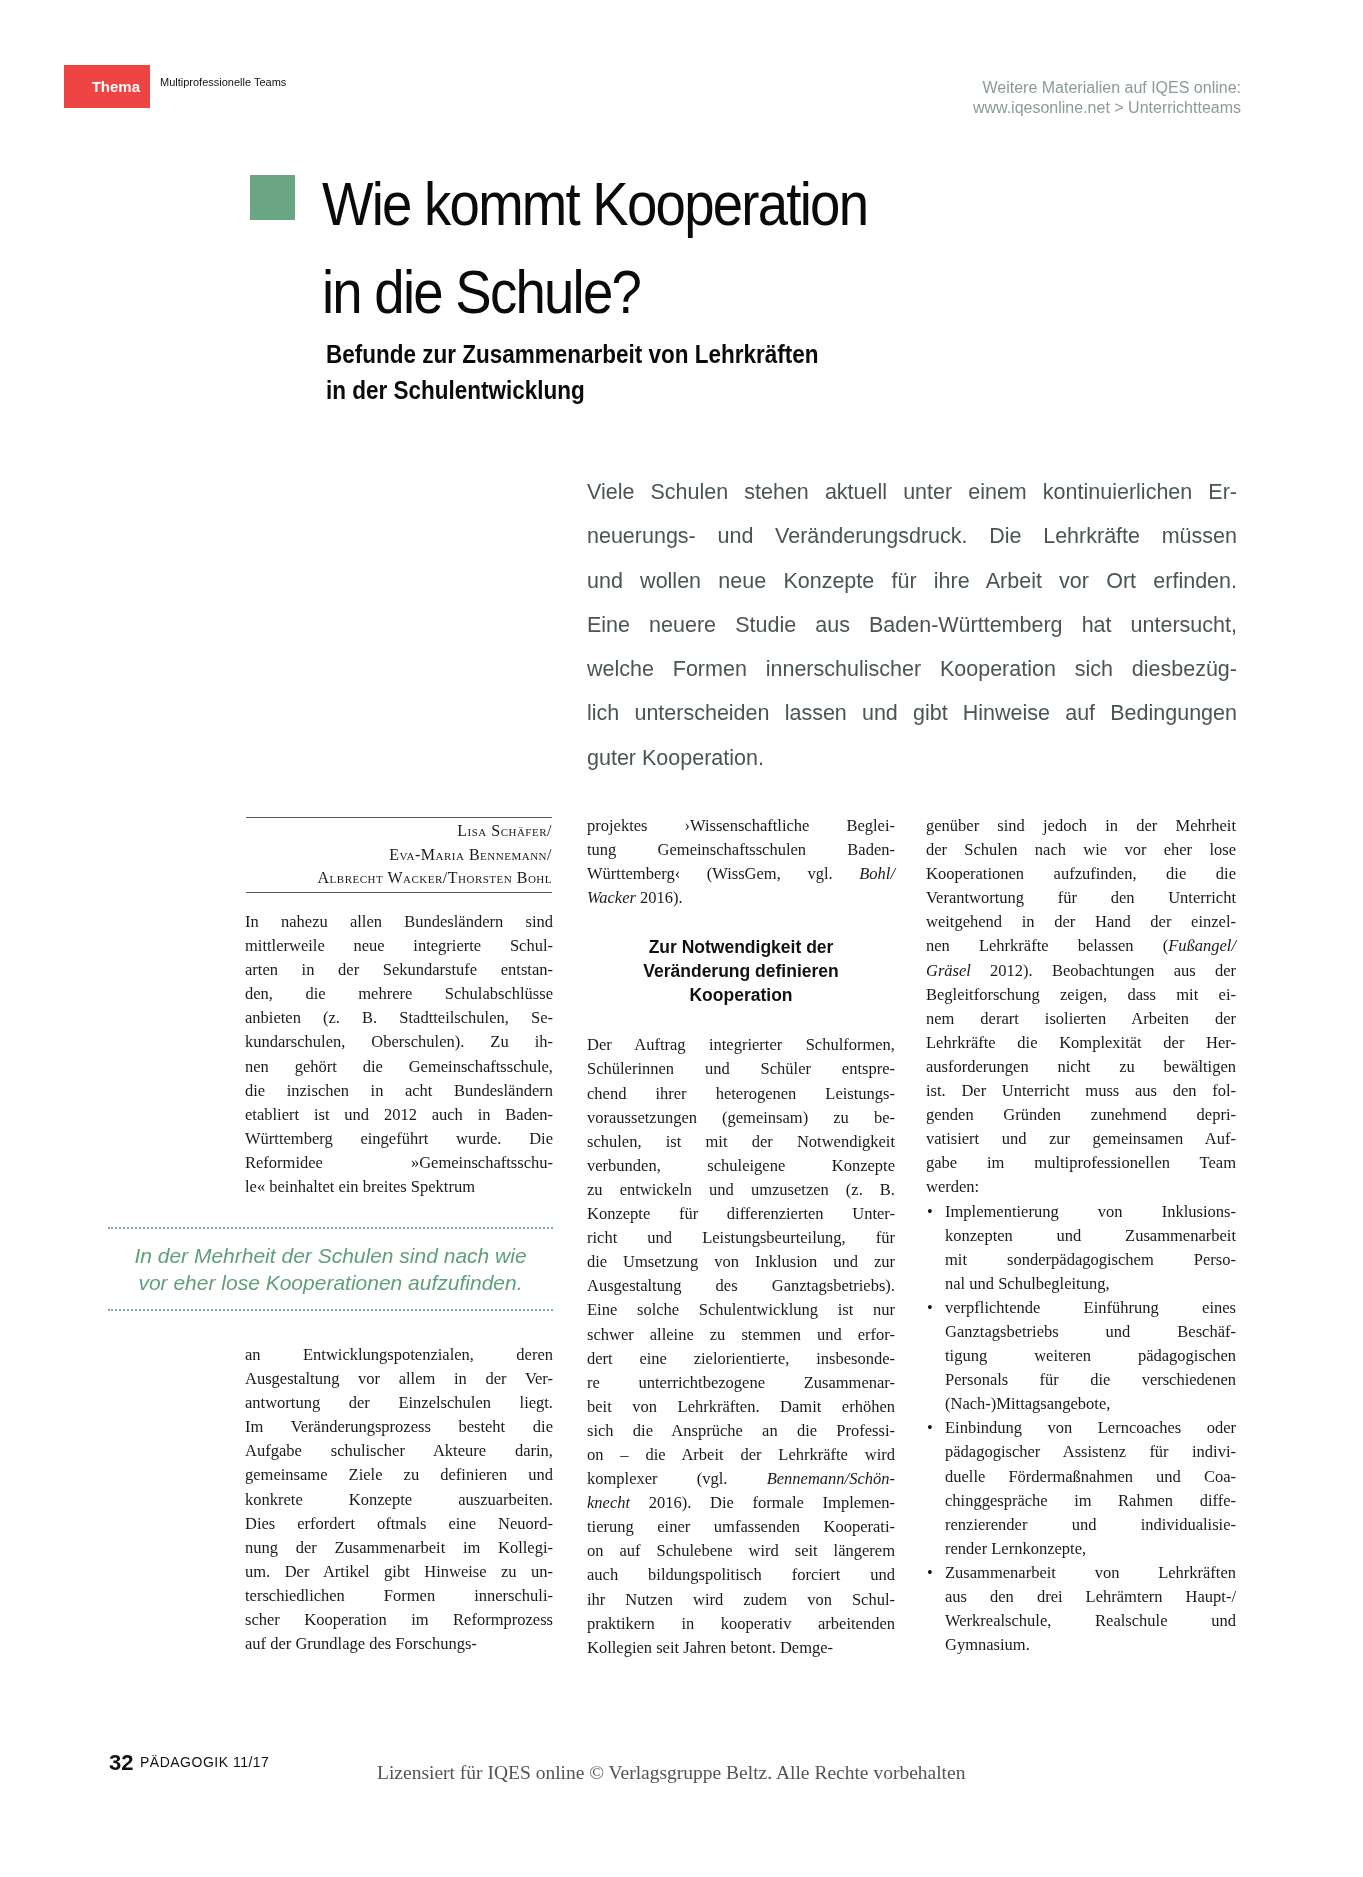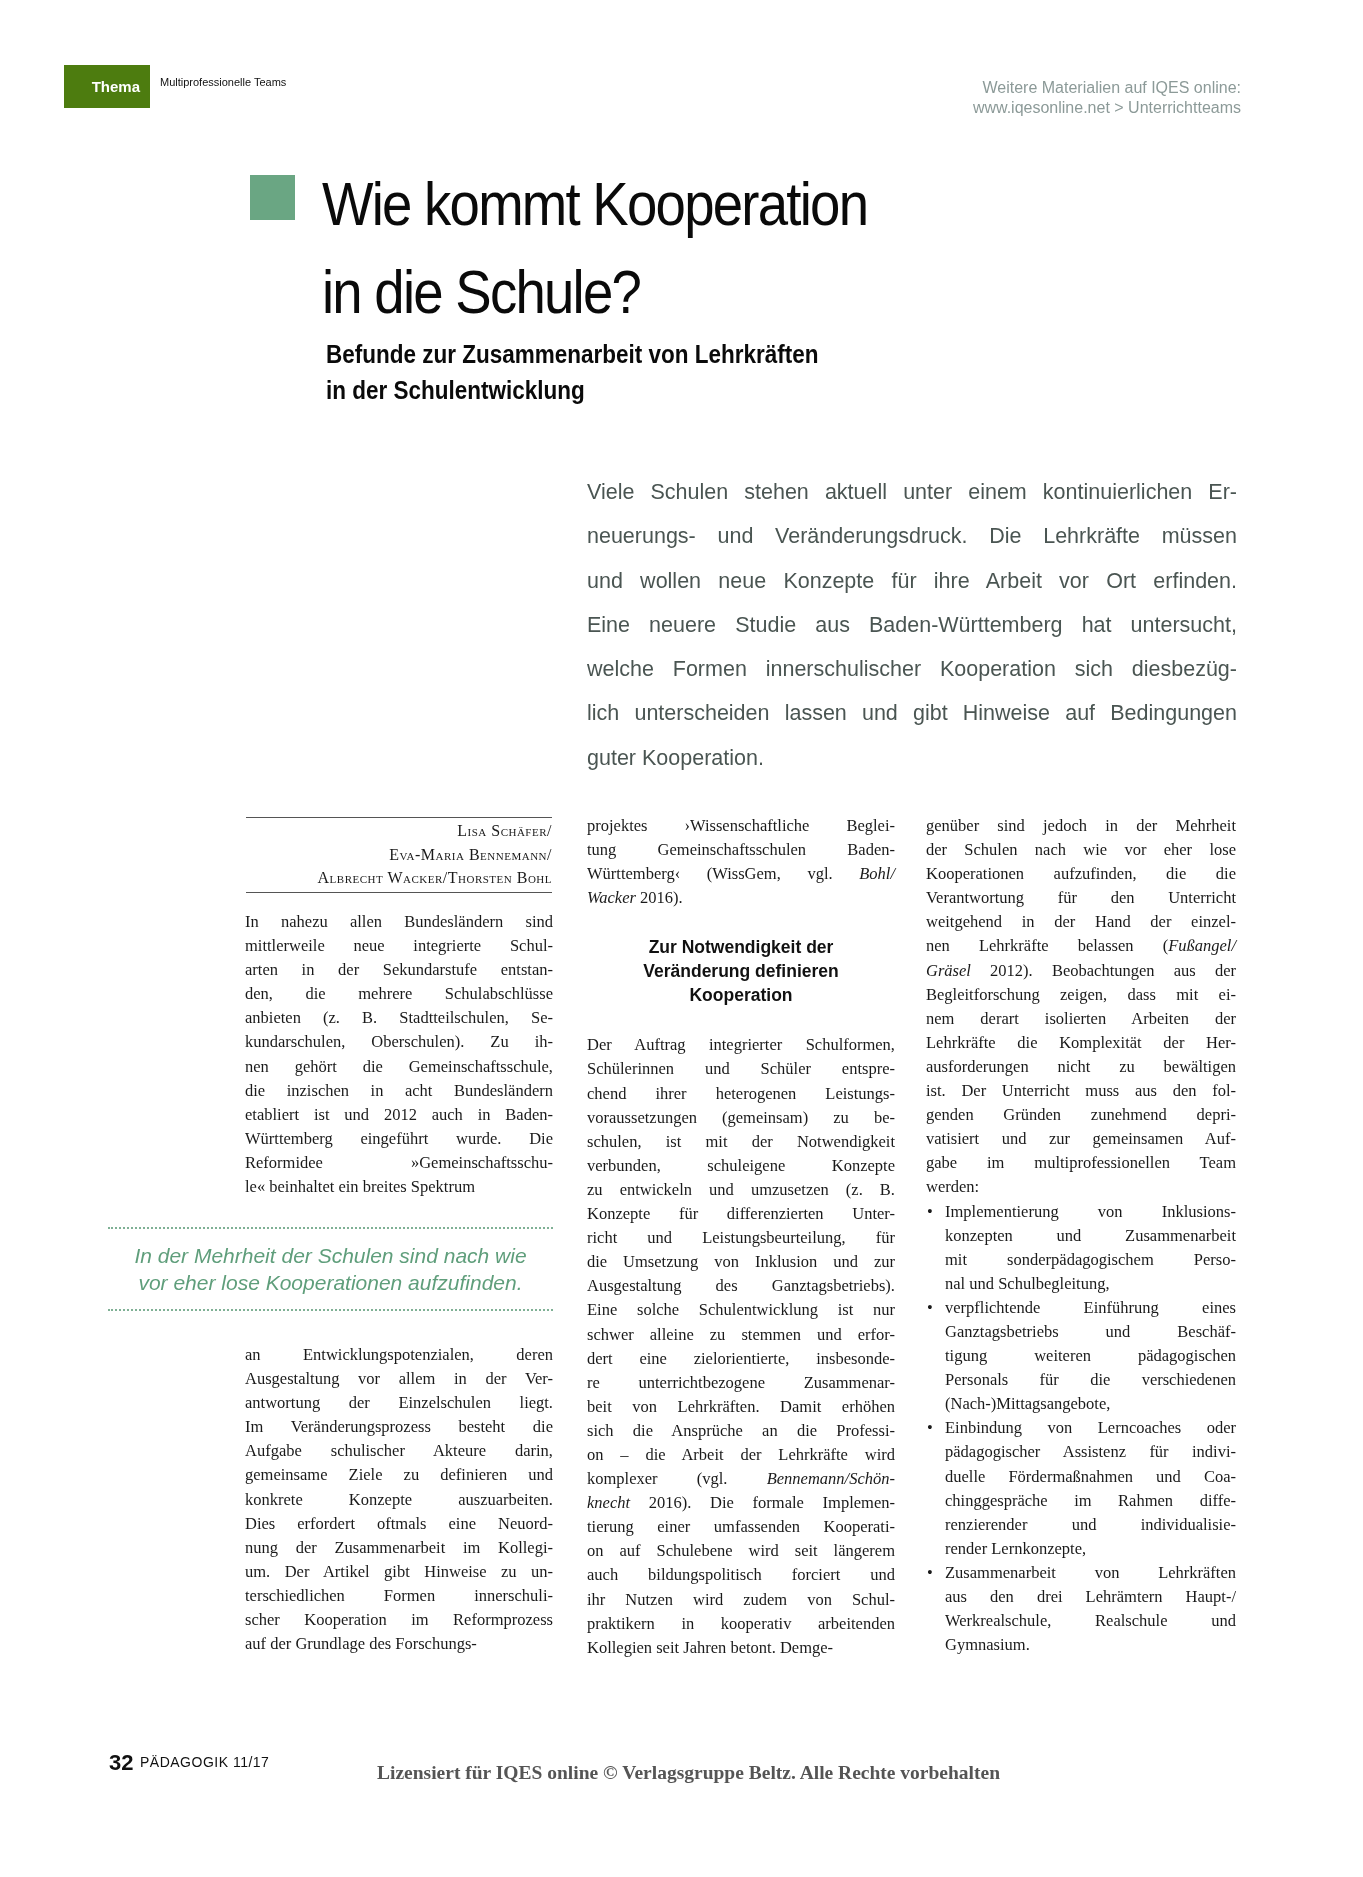--- a/index.html
+++ b/index.html
@@ -1,20 +1,20 @@
 <!DOCTYPE html>
 <html><head>
 <meta charset="utf-8">
 <style>
   html, body { margin: 0; padding: 0; background: #ffffff; }
   body { width: 1363px; height: 1877px; position: relative; overflow: hidden; }
   .sans { font-family: "Liberation Sans", "DejaVu Sans", sans-serif; }
   .serif { font-family: "Liberation Serif", "DejaVu Serif", serif; }
 
-  .thema-tag { position: absolute; left: 64px; top: 65px; width: 86px; height: 43px; background: #4d7c0f;
+  .thema-tag { position: absolute; left: 64px; top: 65px; width: 86px; height: 43px; background: #ef4444;
     color: #ffffff; font-weight: bold; font-size: 15px; line-height: 43px; text-align: right; padding-right: 10px; box-sizing: border-box; }
   .thema-topic { position: absolute; left: 160px; top: 61px; height: 43px; line-height: 43px; font-size: 11px; color: #111; }
 
   .iqes-note { position: absolute; right: 122px; top: 78px; text-align: right; font-size: 16px; line-height: 20px; color: #8c9a98; }
 
   .title-square { position: absolute; left: 250px; top: 175px; width: 45px; height: 45px; background: #6aa683; }
   .title { position: absolute; left: 322px; top: 160px; margin: 0; font-size: 62px; line-height: 88px; font-weight: normal; color: #0a0a0a;
     letter-spacing: -2px; transform: scaleX(0.88); transform-origin: left top; white-space: nowrap; }
   .subtitle { position: absolute; left: 326px; top: 336px; margin: 0; font-size: 25px; line-height: 36px; font-weight: bold; color: #0a0a0a;
     transform: scaleX(0.9); transform-origin: left top; white-space: nowrap; }
@@ -40,21 +40,21 @@
 
   .pullquote { position: absolute; left: 108px; top: 1227px; width: 445px; border-top: 2px dotted #7fb095; border-bottom: 2px dotted #7fb095;
     padding: 13px 0 13px 0; text-align: center; color: #5f9e7b; font-size: 21px; line-height: 27px; font-style: italic; }
 
   .bullets { list-style: none; margin: 0; padding: 0; }
   .bullets li { position: relative; padding-left: 19px; }
   .bullets li .bullet { position: absolute; left: 1px; top: 0; }
 
   .page-number { position: absolute; left: 109px; top: 1750px; font-size: 22px; font-weight: bold; color: #111; }
   .magazine { position: absolute; left: 140px; top: 1754px; font-size: 14px; color: #111; letter-spacing: 0.5px; }
-  .license { position: absolute; left: 377px; top: 1762px; font-size: 19.5px; color: #555; font-weight: bold; }
+  .license { position: absolute; left: 377px; top: 1762px; font-size: 19.5px; color: #555; }
   em { font-style: italic; }
 </style>
 </head>
 <body>
 
 <div class="thema-tag sans">Thema</div>
 <div class="thema-topic sans">Multiprofessionelle Teams</div>
 
 <div class="iqes-note sans">
   <div>Weitere Materialien auf IQES online:</div>

